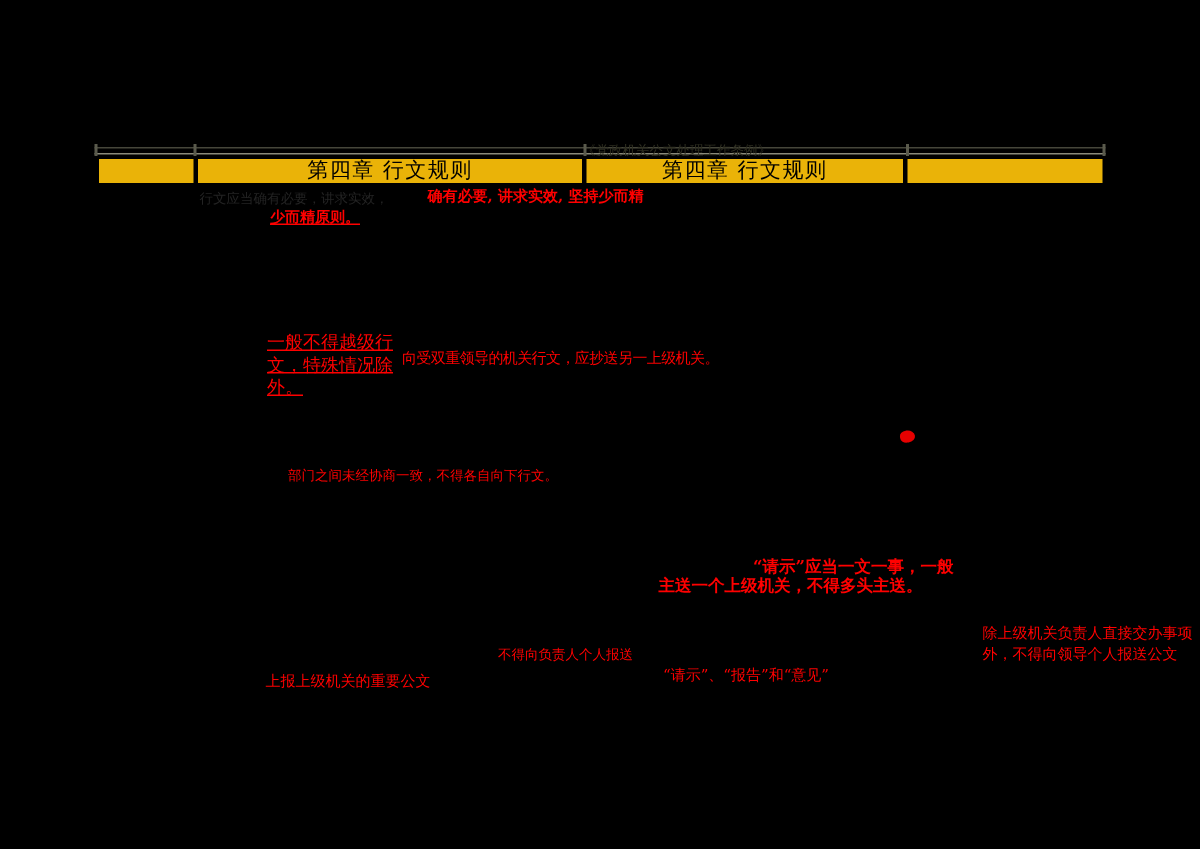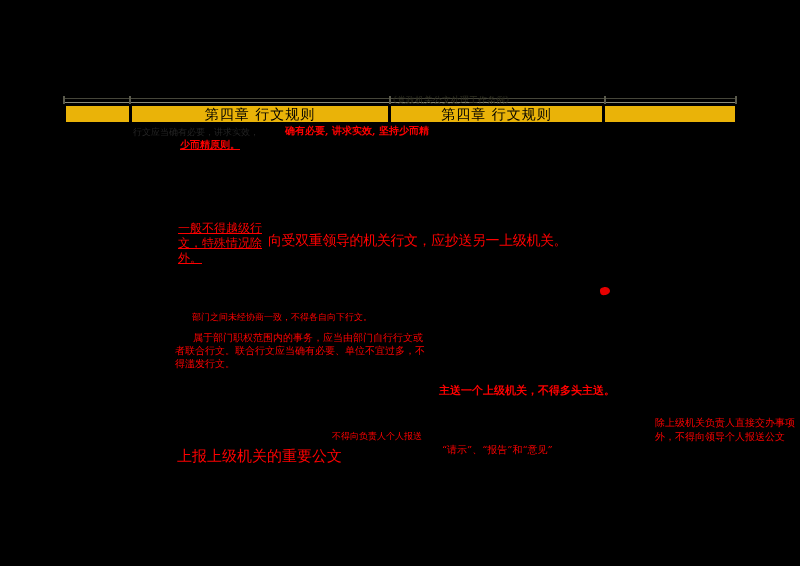--- a/index.html
+++ b/index.html
@@ -35,33 +35,33 @@
   .f-ref{left:388px;top:94px;}
   .f-body{left:133px;top:126px;color:#232323;}
   
   .red{position:absolute;color:#f00;white-space:nowrap;
        font-family:"DejaVu Serif","Liberation Serif",serif;padding-left:47px;}
   .wrap{white-space:normal;}
   .n-req{left:238px;top:124px;font-size:10px;font-weight:bold;}
   .n-principle{left:133px;top:138px;font-size:10px;font-weight:bold;text-decoration:underline;}
   .n-bypass{left:131px;top:221px;width:99px;font-size:12px;font-weight:normal;
             line-height:15px;text-decoration:underline;}
-  .n-dual{left:221px;top:232px;font-size:14px;letter-spacing:-0.4px;}
+  .n-dual{left:221px;top:232px;font-size:10px;letter-spacing:-0.4px;}
   .n-nopersonal{left:438px;top:232px;font-size:10px;}
   .n-single{left:612px;top:265px;font-size:10px;font-weight:bold;}
   .red-dot{position:absolute;left:600px;top:287px;width:10px;height:8px;
            background:#e60000;border-radius:50% 60% 55% 50%;transform:rotate(-8deg);}
   .n-consult{left:145px;top:311px;font-size:9px;}
   .n-scope{left:128px;top:331px;width:257px;font-size:10px;line-height:13px;text-indent:18px;}
   .n-onematter{left:455px;top:370px;font-size:11px;font-weight:bold;}
   .n-mainsend{left:392px;top:383px;font-size:11px;font-weight:bold;}
   .n-noleader{left:285px;top:430px;font-size:9px;}
   .n-types{left:395px;top:443px;font-size:10px;}
   .n-except{left:608px;top:416px;width:150px;font-size:10px;font-weight:normal;line-height:13.5px;}
-  .n-important{left:130px;top:447px;font-size:15px;}
+  .n-important{left:130px;top:447px;font-size:10px;}
 </style>
 </head>
 <body>
 
 <div class="page">
 
   <div class="rule rule-upper"></div>
   <div class="rule rule-lower"></div>
   <div class="tick tick-1"></div>
   <div class="tick tick-2"></div>
@@ -78,20 +78,20 @@
     <div class="header-cell hc-3">第四章  行文规则</div>
     <div class="header-cell hc-4"></div>
   </div>
 
   <span class="red n-req">确有必要, 讲求实效, 坚持少而精</span>
   <span class="red n-principle">少而精原则。</span>
   <span class="red wrap n-bypass">一般不得越级行文，特殊情况除外。</span>
   <span class="red n-dual">向受双重领导的机关行文，应抄送另一上级机关。</span>
   <div class="red-dot"></div>
   <span class="red n-consult">部门之间未经协商一致，不得各自向下行文。</span>
-  <span class="red wrap n-scope">属于部门职权范围内的事务，应当由部门自行行文或者联合行文。联合行文应当确有必要、单位不宜过多，不得滥发行文。</span>
+  <span class="red n-onematter">“请示”应当一文一事，一般</span>
   <span class="red n-mainsend">主送一个上级机关，不得多头主送。</span>
   <span class="red n-noleader">不得向负责人个人报送</span>
   <span class="red n-types">“请示”、“报告”和“意见”</span>
   <span class="red wrap n-except">除上级机关负责人直接交办事项外，不得向领导个人报送公文</span>
   <span class="red n-important">上报上级机关的重要公文</span>
 
 </div>
 
 </body></html>

